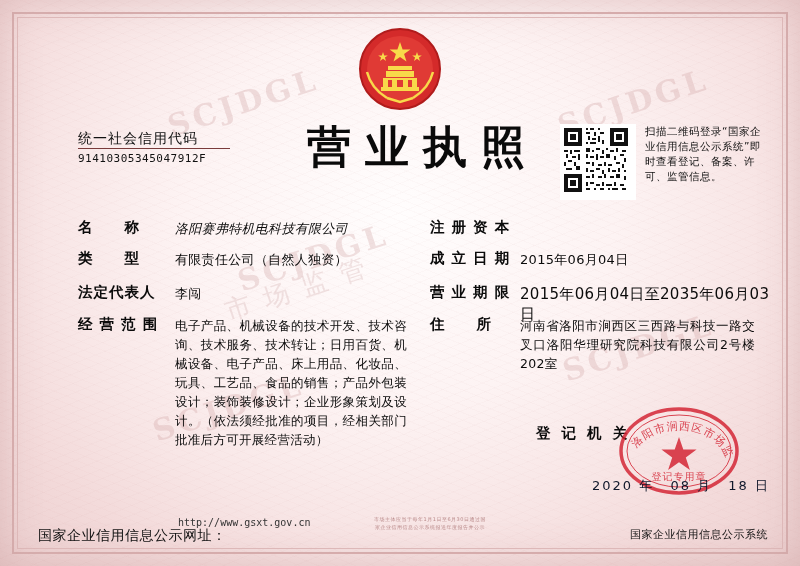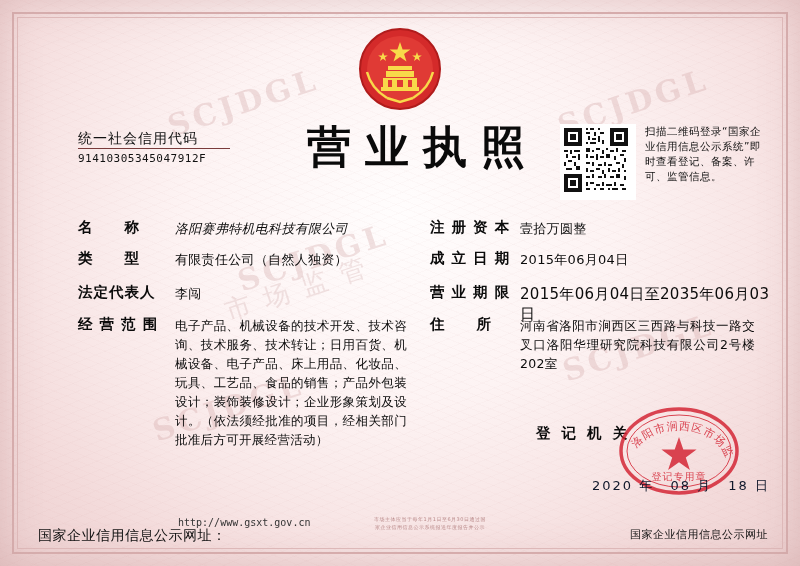--- a/index.html
+++ b/index.html
@@ -382,21 +382,20 @@
     <div class="f-label" style="left:78px; top:249px;">类　　型</div>
     <div class="f-value" style="left:175px; top:250px; width:230px;">有限责任公司（自然人独资）</div>
 
     <div class="f-label" style="left:78px; top:283px;">法定代表人</div>
     <div class="f-value" style="left:175px; top:284px; width:230px;">李闯</div>
 
     <div class="f-label" style="left:78px; top:315px;">经 营 范 围</div>
     <div class="f-value small" style="left:175px; top:316px; width:232px; line-height:19px; text-align:justify;">电子产品、机械设备的技术开发、技术咨询、技术服务、技术转让；日用百货、机械设备、电子产品、床上用品、化妆品、玩具、工艺品、食品的销售；产品外包装设计；装饰装修设计；企业形象策划及设计。（依法须经批准的项目，经相关部门批准后方可开展经营活动）</div>
 
     <div class="f-label" style="left:430px; top:218px;">注 册 资 本</div>
-    <div class="f-value" style="left:520px; top:219px; width:250px;">壹拾万圆整</div>
 
     <div class="f-label" style="left:430px; top:249px;">成 立 日 期</div>
     <div class="f-value" style="left:520px; top:250px; width:250px;">2015年06月04日</div>
 
     <div class="f-label" style="left:430px; top:283px;">营 业 期 限</div>
     <div class="f-value" style="left:520px; top:284px; width:255px; font-size:15px;">2015年06月04日至2035年06月03日</div>
 
     <div class="f-label" style="left:430px; top:315px;">住　　所</div>
     <div class="f-value small" style="left:520px; top:316px; width:235px; line-height:19px; text-align:justify;">河南省洛阳市涧西区三西路与科技一路交叉口洛阳华理研究院科技有限公司2号楼202室</div>
   </div>
@@ -427,14 +426,14 @@
     <span>月</span>
     <span style="margin-left:10px">18</span>
     <span>日</span>
   </div>
 
   <div class="micro" style="top:516px;">市场主体应当于每年1月1日至6月30日通过国</div>
   <div class="micro" style="top:524px;">家企业信用信息公示系统报送年度报告并公示</div>
 
   <div class="url">http://www.gsxt.gov.cn</div>
   <div class="footer-left">国家企业信用信息公示网址：</div>
-  <div class="footer-right">国家企业信用信息公示网址</div>
+  <div class="footer-right">国家企业信用信息公示系统</div>
 </div>
 
 </body></html>

